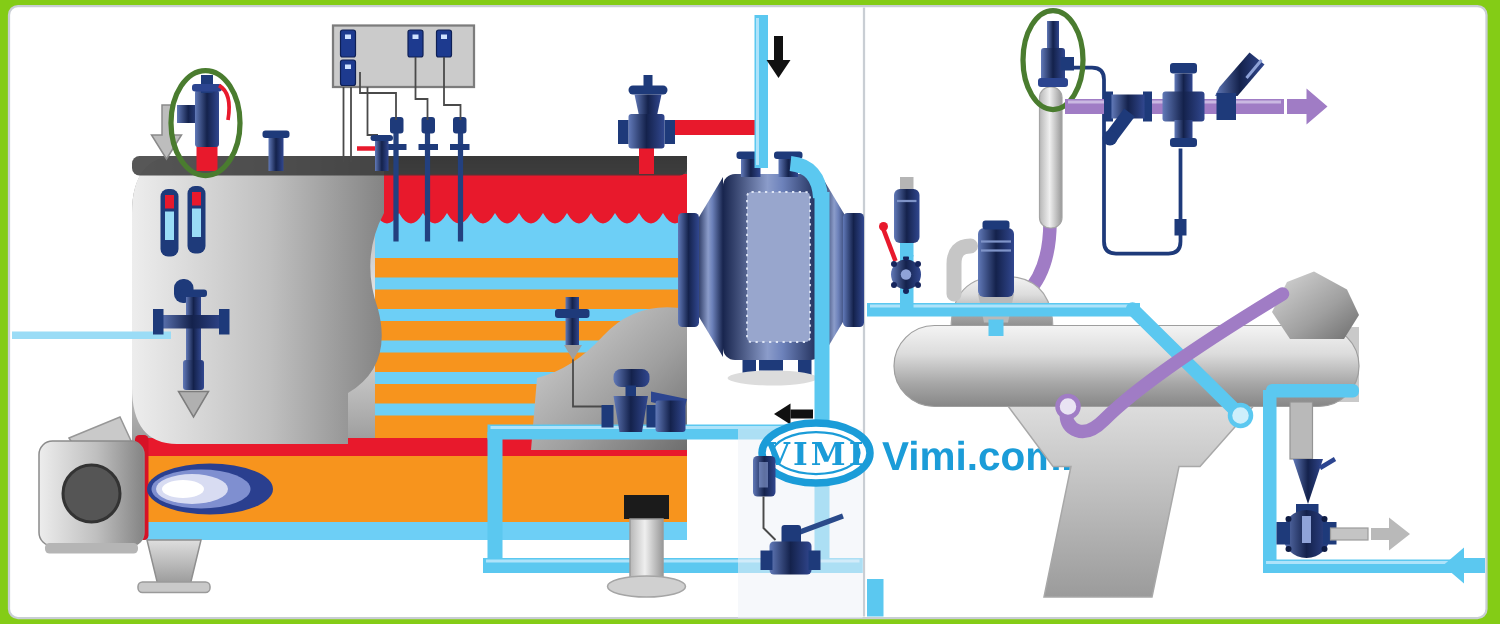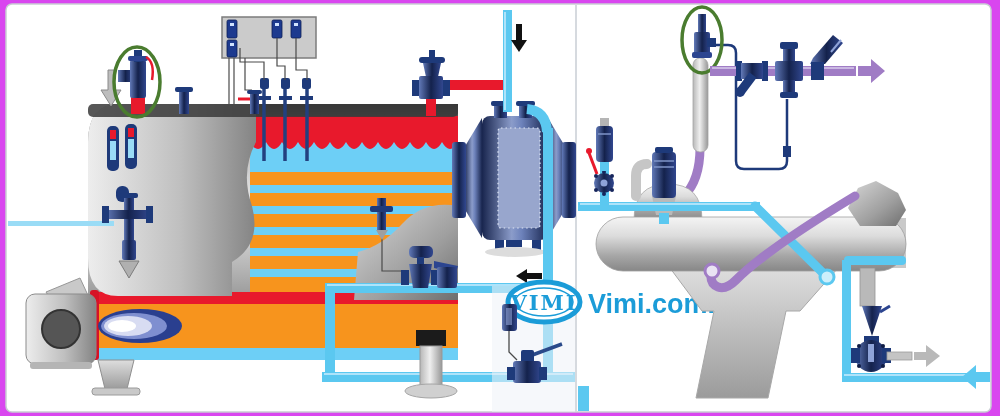--- a/index.html
+++ b/index.html
@@ -1,16 +1,16 @@
 <!DOCTYPE html>
 <html><head>
 <meta charset="utf-8">
 <style>
   html,body{margin:0;padding:0;background:#fff;}
-  .stage{position:relative;width:1000px;height:416px;background:#d946ef;overflow:hidden;
+  .stage{position:relative;width:1000px;height:416px;background:#84cc16;overflow:hidden;
          font-family:"Liberation Sans", sans-serif;}
   svg{position:absolute;inset:0;display:block;}
   .logo-text{font-family:"DejaVu Serif", serif;font-weight:bold;font-size:21px;letter-spacing:2px;fill:#1b9cd8;}
   .site-text{font-family:"Liberation Sans", sans-serif;font-weight:bold;font-size:27px;fill:#1b9cd8;}
 </style>
 </head>
 <body>
 
 <div class="stage">
 <svg viewBox="0 0 1000 416" width="1000" height="416">

